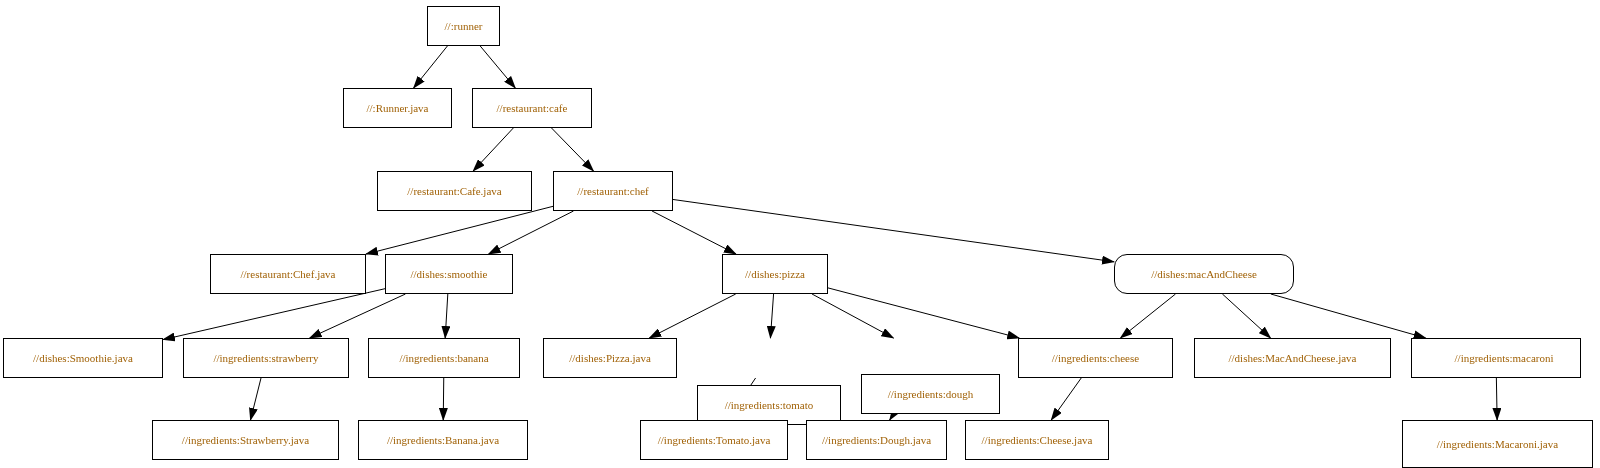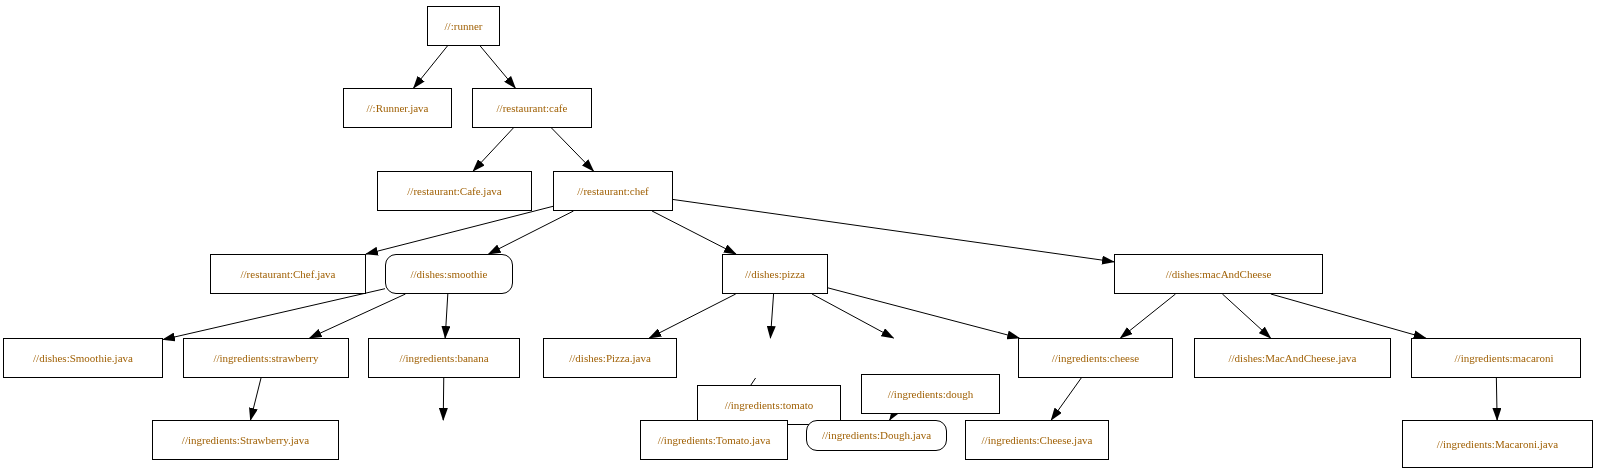--- a/index.html
+++ b/index.html
@@ -93,27 +93,27 @@
       </div>
       <div class="node" style="left: 377px; top: 171px; width: 155px; height: 40px;">
         <span>//restaurant:Cafe.java</span>
       </div>
       <div class="node" style="left: 553px; top: 171px; width: 120px; height: 40px;">
         <span>//restaurant:chef</span>
       </div>
       <div class="node" style="left: 210px; top: 254px; width: 156px; height: 40px;">
         <span>//restaurant:Chef.java</span>
       </div>
-      <div class="node" style="left: 385px; top: 254px; width: 128px; height: 40px; border-radius: 11px;">
+      <div class="node" style="left: 385px; top: 254px; width: 128px; height: 40px;">
         <span>//dishes:smoothie</span>
       </div>
       <div class="node" style="left: 722px; top: 254px; width: 106px; height: 40px;">
         <span>//dishes:pizza</span>
       </div>
-      <div class="node" style="left: 1114px; top: 254px; width: 209px; height: 40px;">
+      <div class="node" style="left: 1114px; top: 254px; width: 180px; height: 40px; border-radius: 13px;">
         <span>//dishes:macAndCheese</span>
       </div>
       <div class="node" style="left: 3px; top: 338px; width: 160px; height: 40px;">
         <span>//dishes:Smoothie.java</span>
       </div>
       <div class="node" style="left: 183px; top: 338px; width: 166px; height: 40px;">
         <span>//ingredients:strawberry</span>
       </div>
       <div class="node" style="left: 368px; top: 338px; width: 152px; height: 40px;">
         <span>//ingredients:banana</span>
@@ -132,24 +132,27 @@
       </div>
       <div class="node" style="left: 1194px; top: 338px; width: 197px; height: 40px;">
         <span>//dishes:MacAndCheese.java</span>
       </div>
       <div class="node" style="left: 1411px; top: 338px; width: 170px; height: 40px; padding-left: 16px;">
         <span>//ingredients:macaroni</span>
       </div>
       <div class="node" style="left: 152px; top: 420px; width: 187px; height: 40px;">
         <span>//ingredients:Strawberry.java</span>
       </div>
+      <div class="node" style="left: 358px; top: 420px; width: 170px; height: 40px;">
+        <span>//ingredients:Banana.java</span>
+      </div>
       <div class="node" style="left: 640px; top: 420px; width: 148px; height: 40px;">
         <span>//ingredients:Tomato.java</span>
       </div>
-      <div class="node" style="left: 806px; top: 420px; width: 141px; height: 31px; border-radius: 11px;">
+      <div class="node" style="left: 806px; top: 420px; width: 141px; height: 40px;">
         <span>//ingredients:Dough.java</span>
       </div>
       <div class="node" style="left: 965px; top: 420px; width: 144px; height: 40px;">
         <span>//ingredients:Cheese.java</span>
       </div>
       <div class="node" style="left: 1402px; top: 420px; width: 191px; height: 48px;">
         <span>//ingredients:Macaroni.java</span>
       </div>
     </div>
 </div>

